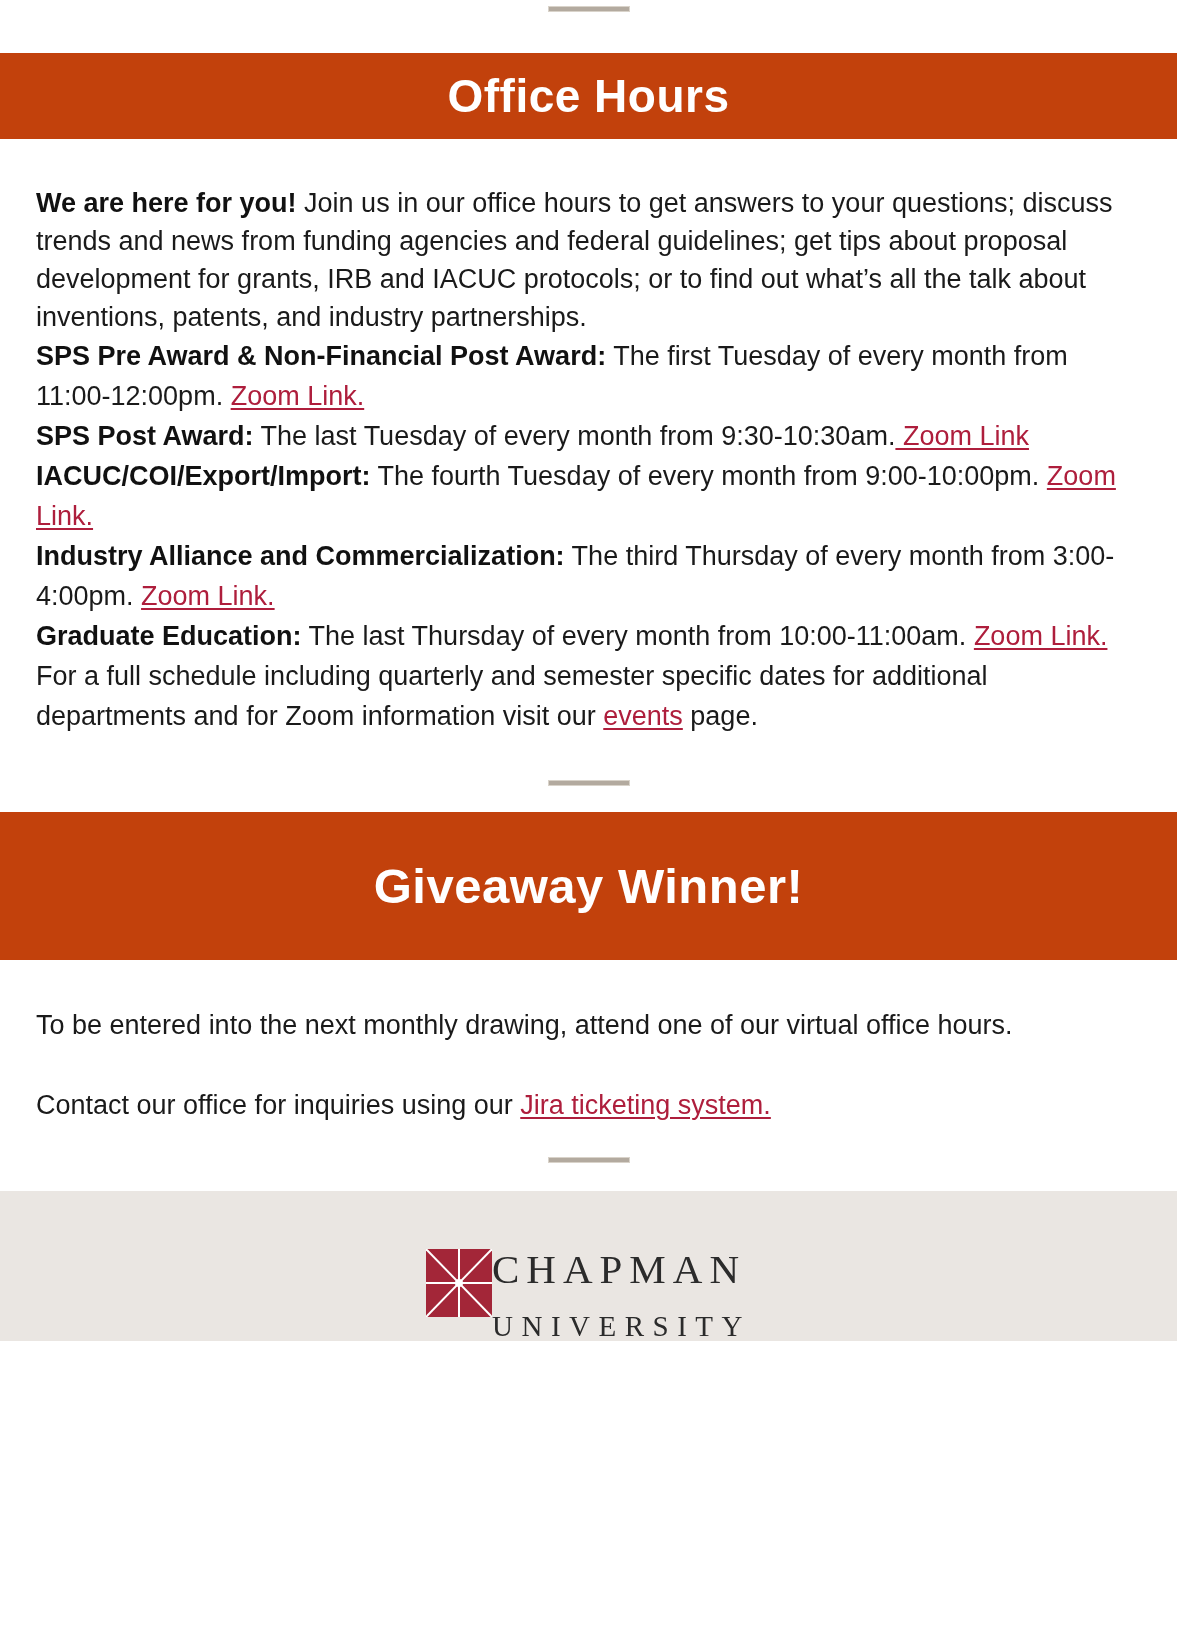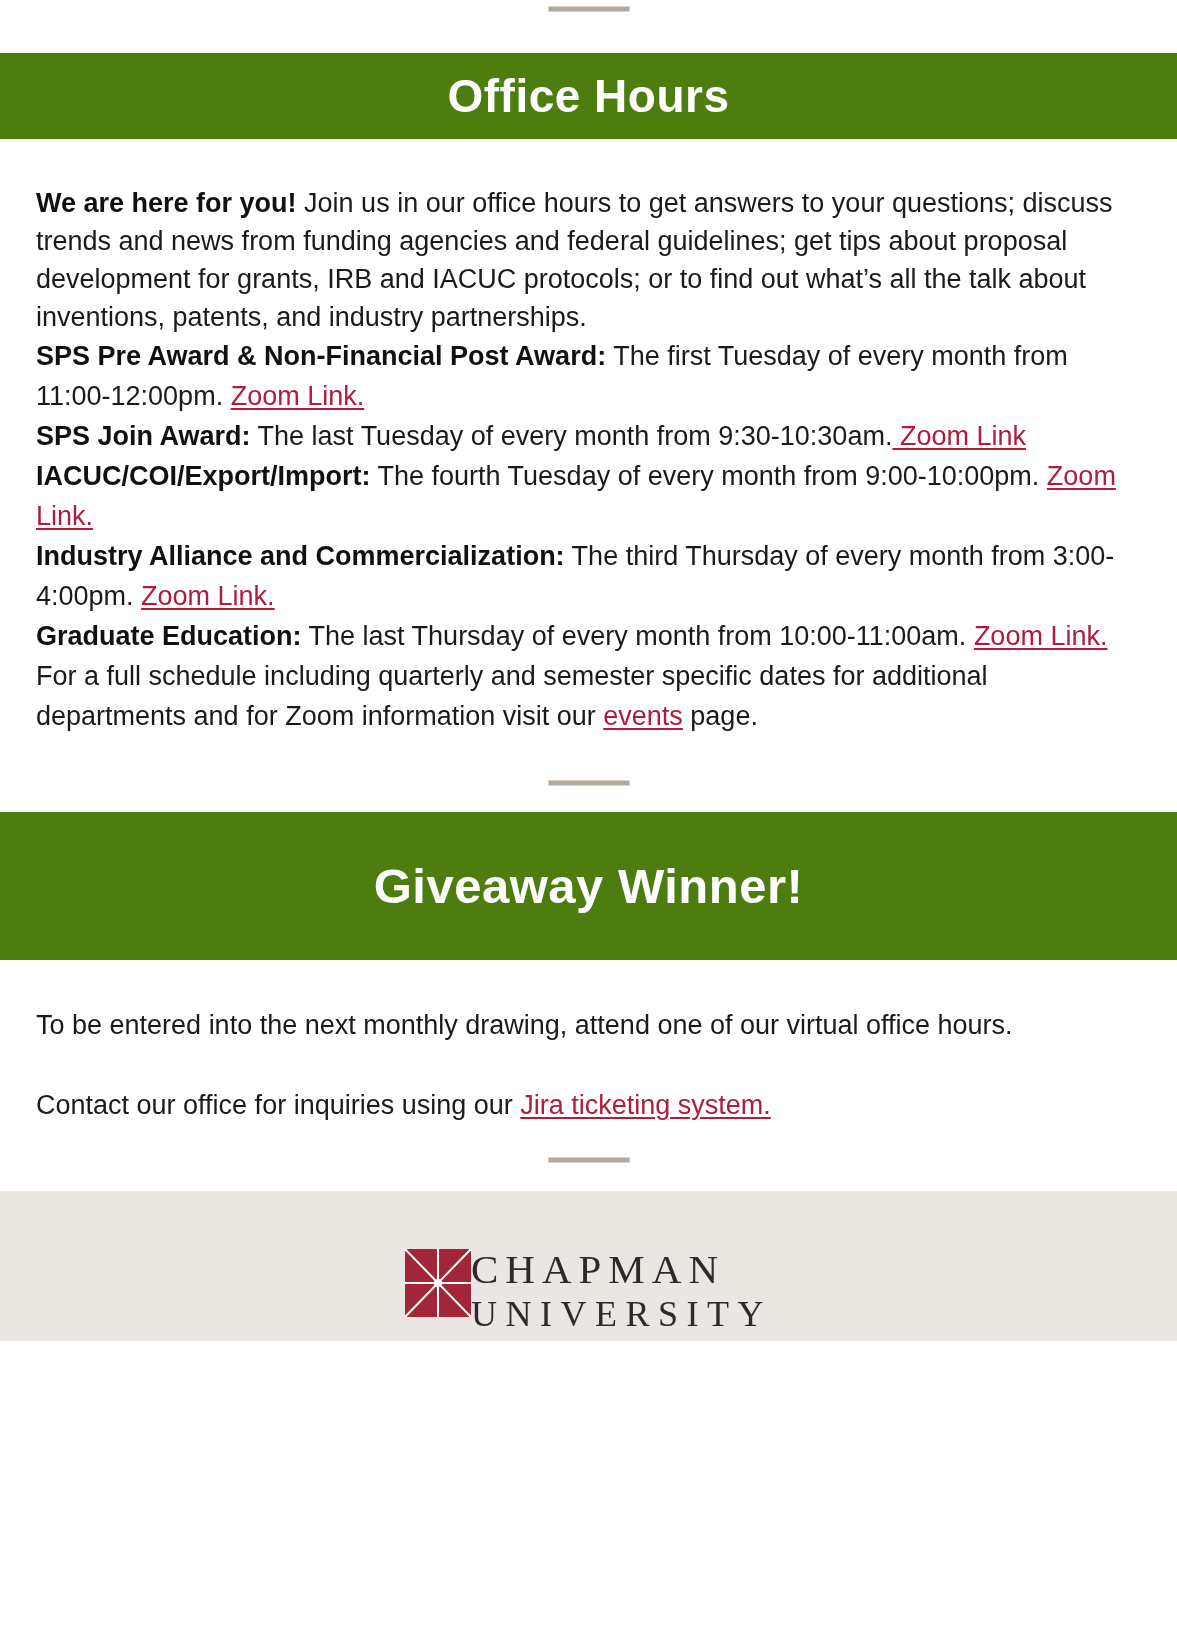--- a/index.html
+++ b/index.html
@@ -17,21 +17,21 @@
     background: #b3aa9f;
     border: 1px solid #d9d3ca;
     margin: 0 auto;
   }
   .divider-top    { margin-top: 6px; }
   .divider-mid    { margin-top: 24px; }
   .divider-bottom { margin-top: 32px; }
 
   .banner {
     width: 100%;
-    background: #4d7c0f;
+    background: #c2410c;
     color: #ffffff;
     display: flex;
     align-items: center;
     justify-content: center;
     font-weight: 800;
     letter-spacing: 0.5px;
   }
   .banner-office {
     height: 86px;
     margin-top: 41px;
@@ -82,42 +82,42 @@
     font-family: "Liberation Serif", "DejaVu Serif", serif;
     color: #2b2b2b;
     line-height: 1;
   }
   .wordmark .line1 {
     font-size: 41px;
     letter-spacing: 7px;
     display: block;
   }
   .wordmark .line2 {
-    font-size: 36px;
+    font-size: 29px;
     letter-spacing: 8.5px;
     display: block;
-    margin-top: 6px;
+    margin-top: 22px;
     text-align: center;
   }
 </style>
 </head>
 <body>
 
 <div class="divider divider-top"></div>
 
 <div class="banner banner-office">
   <span>Office Hours</span>
 </div>
 
 <div class="content">
   <p class="intro"><strong>We are here for you!</strong><span> Join us in our office hours to get answers to your questions; discuss trends and news from funding agencies and federal guidelines; get tips about proposal development for grants, IRB and IACUC protocols; or to find out what’s all the talk about inventions, patents, and industry partnerships.</span></p>
 
   <p class="item"><strong>SPS Pre Award &amp; Non-Financial Post Award:</strong><span> The first Tuesday of every month from 11:00-12:00pm. </span><a href="#">Zoom Link.</a></p>
 
-  <p class="item"><strong>SPS Join Award:</strong><span> The last Tuesday of every month from 9:30-10:30am.</span><a href="#"> Zoom Link</a></p>
+  <p class="item"><strong>SPS Post Award:</strong><span> The last Tuesday of every month from 9:30-10:30am.</span><a href="#"> Zoom Link</a></p>
 
 
   <p class="item"><strong>IACUC/COI/Export/Import:</strong><span> The fourth Tuesday of every month from 9:00-10:00pm. </span><a href="#">Zoom Link.</a></p>
 
   <p class="item"><strong>Industry Alliance and Commercialization:</strong><span> The third Thursday of every month from 3:00-4:00pm. </span><a href="#">Zoom Link.</a></p>
 
   <p class="item"><strong>Graduate Education:</strong><span> The last Thursday of every month from 10:00-11:00am. </span><a href="#">Zoom Link.</a></p>
 
   <p class="note"><span>For a full schedule including quarterly and semester specific dates for additional departments and for Zoom information visit our </span><a href="#">events</a><span> page.</span></p>
 </div>

